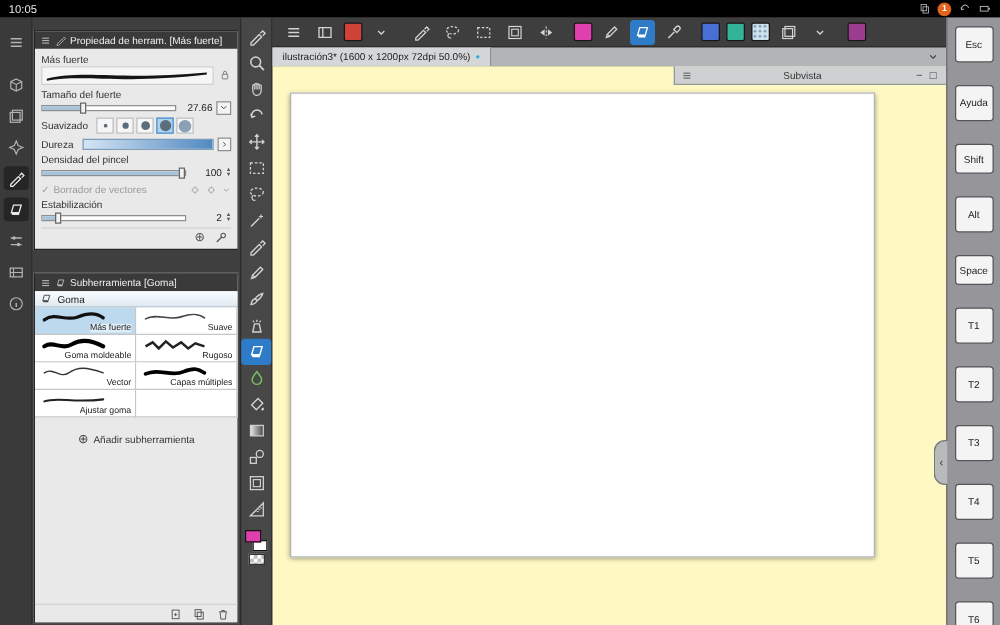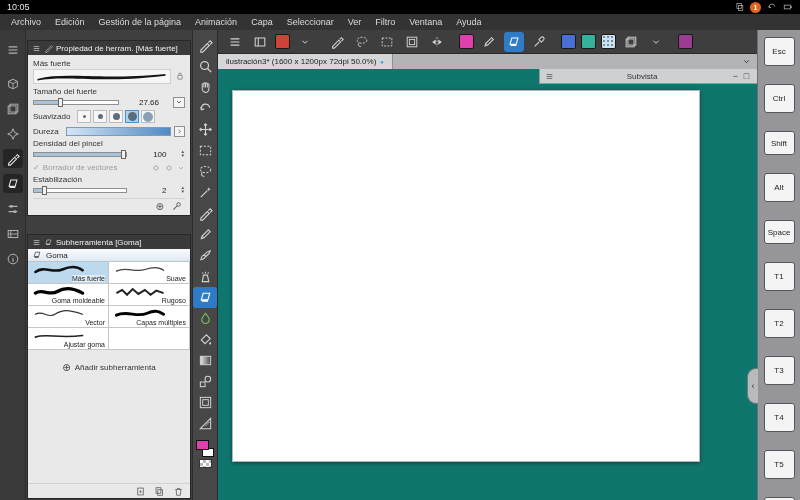--- a/index.html
+++ b/index.html
@@ -41,21 +41,21 @@
   .panel-header svg{width:9px;height:9px;color:#c2c2c2;flex:none}
   .panel-header .ttl{white-space:nowrap;overflow:hidden}
 
   .prop-body{padding:3px 5px 2px 5px;color:#333;font-size:8px}
   .tool-name-row{display:flex;align-items:center;height:10px;margin-bottom:1px}
   .stroke-row{display:flex;align-items:center;gap:4px;margin-bottom:3px}
   .stroke-box{flex:1;height:15px;background:#f6f6f6;border:1px solid #cfcfcf;display:flex;align-items:center}
   .stroke-box svg{width:100%;height:13px}
   .lock-ic{color:#777}.lock-ic svg{width:10px;height:10px}
   .f-label{height:9px;line-height:9px;margin-top:1px;color:#333}
-  .slider-row{display:flex;align-items:center;gap:14px;height:12px;margin-bottom:1px}
+  .slider-row{display:flex;align-items:center;gap:3px;height:12px;margin-bottom:1px}
   .slider{position:relative;flex:1;height:5px;background:#fdfdfd;border:1px solid #8f8f8f}
   .slider-fill{position:absolute;left:0;top:0;bottom:0;background:#a8c4da}
   .slider-knob{position:absolute;top:-3px;width:5px;height:9px;background:#f2f2f2;border:1px solid #666}
   .s-val{width:26px;text-align:right;color:#222}
   .spinner{display:flex;flex-direction:column;justify-content:center;color:#555;line-height:4px}
   .spinner span{font-size:4.5px}
   .unit-btn{width:12px;height:11px;border:1px solid #8f8f8f;background:#f4f4f4;color:#444;
     display:flex;align-items:center;justify-content:center}
   .unit-btn svg{width:8px;height:8px}
   .inline-row{display:flex;align-items:center;gap:3px;height:15px;margin-bottom:1px}
@@ -127,21 +127,21 @@
   .gap-l{margin-left:7px}
 
   .doc-tab-bar{height:15px;background:#b2b4b8;display:flex;align-items:center;position:relative;flex:none}
   .doc-tab{height:15px;background:#d5d6d8;border-right:1px solid #8f9094;display:flex;align-items:center;
     gap:4px;padding:0 8px;font-size:8px;color:#222;white-space:nowrap}
   .unsaved{color:#2fa7e0;font-size:6px}
   .tab-chevron{position:absolute;right:4px;top:1px;width:14px;height:13px;color:#333;
     display:flex;align-items:center;justify-content:center}
   .tab-chevron svg{width:9px;height:9px}
 
-  .canvas-area{flex:1;position:relative;background:#0f766e;min-height:0}
+  .canvas-area{flex:1;position:relative;background:#fef9c3;min-height:0}
   .subview{position:absolute;top:0;right:0;width:218px;height:15px;background:#cfd0d2;
     border-bottom:1px solid #97989a;border-left:1px solid #97989a;
     display:flex;align-items:center;padding:0 5px;font-size:8px;color:#333}
   .subview svg{width:9px;height:9px;color:#555}
   .subview .ttl{flex:1;text-align:center}
   .subview .wbtn{width:11px;display:flex;justify-content:center;color:#444;font-size:9px}
   .canvas{position:absolute;left:14px;top:21px;width:468px;height:372px;background:#fefefe;
     box-shadow:0 1px 4px rgba(0,0,0,.42);border:1px solid #b5b5b5}
 
   
@@ -331,32 +331,20 @@
           </svg>
         </span>
       <span class="sb-ic">
           <svg>
             <use href="#sy-battery"></use>
           </svg>
         </span>
     </div>
   </div>
 
-  <div class="menu-bar">
-    <span class="menu-item">Archivo</span>
-    <span class="menu-item">Edición</span>
-    <span class="menu-item">Gestión de la página</span>
-    <span class="menu-item">Animación</span>
-    <span class="menu-item">Capa</span>
-    <span class="menu-item">Seleccionar</span>
-    <span class="menu-item">Ver</span>
-    <span class="menu-item">Filtro</span>
-    <span class="menu-item">Ventana</span>
-    <span class="menu-item">Ayuda</span>
-  </div>
 
   <div class="workspace">
 
     <div class="left-strip">
       <span class="lsicon">
           <svg>
             <use href="#sy-menu"></use>
           </svg>
         </span>
       <span class="lsicon gap">
@@ -804,21 +792,21 @@
           <span class="wbtn">−</span>
           <span class="wbtn">□</span>
         </div>
         <div class="canvas"></div>
       </div>
     </div>
 
     <div class="right-panel">
       <div class="edge-handle">‹</div>
       <div class="key">Esc</div>
-      <div class="key">Ctrl</div>
+      <div class="key">Ayuda</div>
       <div class="key tall">Shift</div>
       <div class="key">Alt</div>
       <div class="key tall">Space</div>
       <div class="key">T1</div>
       <div class="key">T2</div>
       <div class="key">T3</div>
       <div class="key">T4</div>
       <div class="key">T5</div>
       <div class="key">T6</div>
       <div class="key">T7</div>

